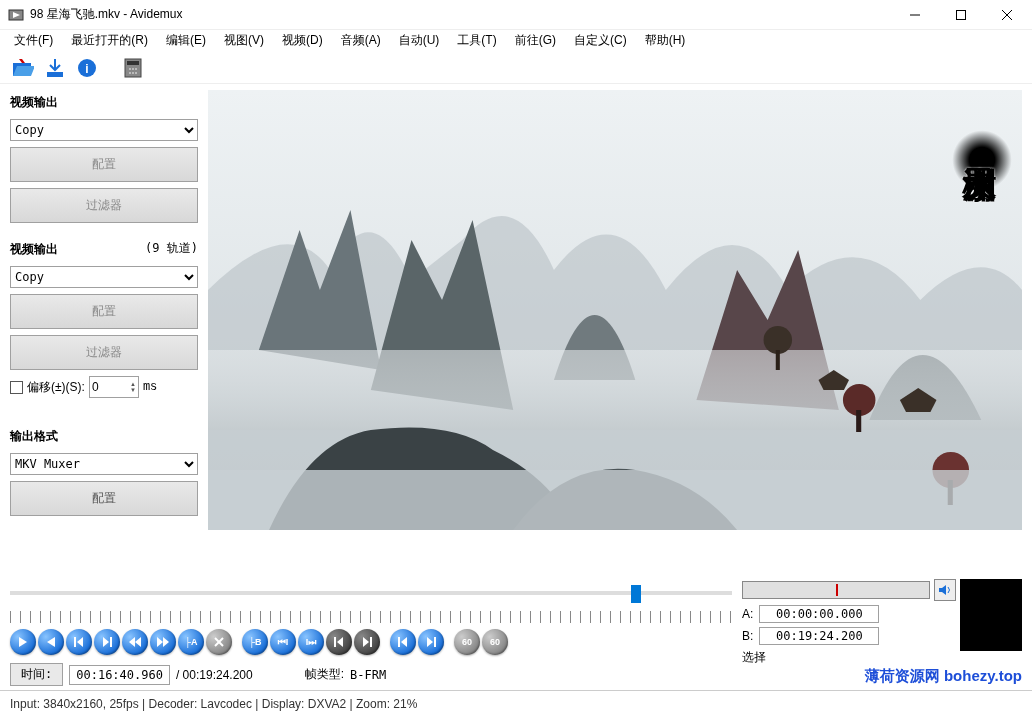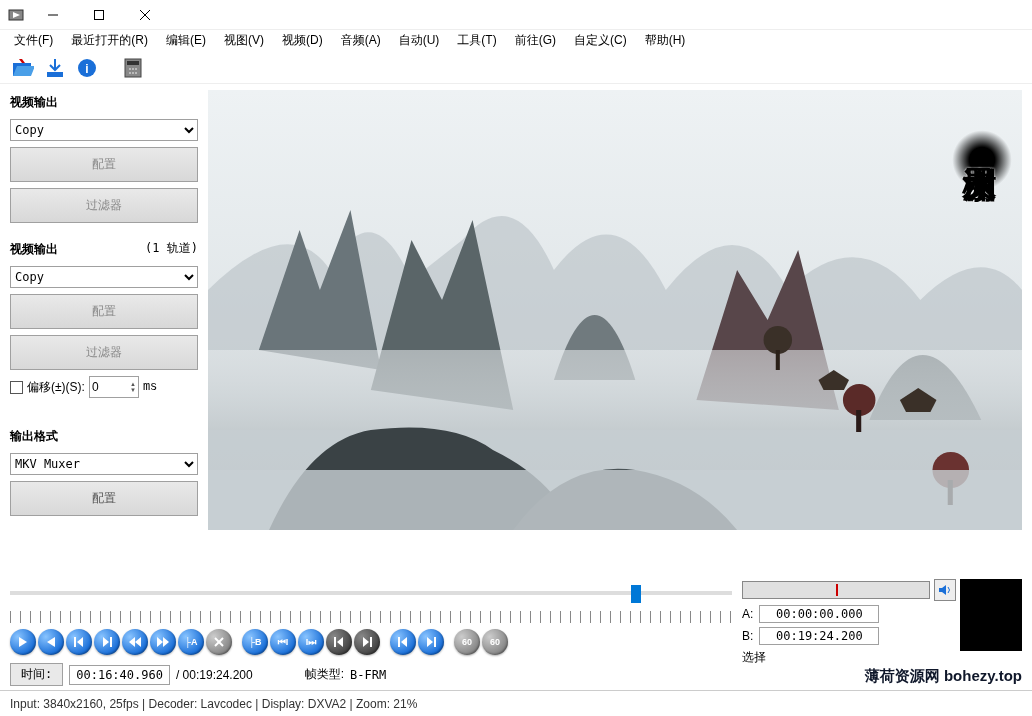--- a/index.html
+++ b/index.html
@@ -42,33 +42,34 @@
 .bottom-right { width:280px; display:flex; gap:4px;}
 .ab-block { flex:1; display:flex; flex-direction:column; gap:4px;}
 .vol-row { display:flex; align-items:center; gap:4px;}
 .vol-track { flex:1; height:18px; border:1px solid #888; position:relative; background:#e0e0e0;}
 .vol-center { position:absolute; left:50%; top:2px; bottom:2px; width:2px; background:#c00;}
 .sound-btn { width:22px; height:22px; border:1px solid #888; display:flex; align-items:center; justify-content:center; background:#eee;}
 .ab-row { display:flex; align-items:center; gap:6px; font-family: "SimSun", monospace;}
 .ab-val { border:1px solid #a0a0a0; padding:1px 8px; font-family:monospace; background:#fff; min-width:120px; text-align:center;}
 .thumbnail { width:62px; height:72px; background:#000; }
 .status { height:26px; border-top:1px solid #ccc; display:flex; align-items:center; padding:0 10px; font-size:12px; color:#333; position:relative;}
-.brand { position:absolute; right:10px; bottom:30px; color:#0f172a; font-weight:bold; font-size:15px; text-shadow:0 0 2px #fff;}
+.brand { position:absolute; right:10px; bottom:30px; color:#1d4ed8; font-weight:bold; font-size:15px; text-shadow:0 0 2px #fff;}
 svg { display:block; }
 </style>
 </head>
 <body>
 
 <div class="titlebar">
   <span class="app-icon">
     <svg width="16" height="16">
         <rect x="1" y="3" width="14" height="10" fill="#888" stroke="#333"></rect>
         <polygon points="5,5 12,8 5,11" fill="#fff"></polygon>
       </svg>
   </span>
+  <span class="title">98 星海飞驰.mkv - Avidemux</span>
   <div class="win-btn">
       <svg width="10" height="10">
         <line x1="0" y1="5" x2="10" y2="5" stroke="#000"></line>
       </svg>
     </div>
   <div class="win-btn">
       <svg width="10" height="10">
         <rect x="0.5" y="0.5" width="9" height="9" fill="none" stroke="#000"></rect>
       </svg>
     </div>
@@ -131,21 +132,21 @@
 
 <div class="main">
   <div class="sidebar">
     <div class="section-label">视频输出</div>
     <select class="combo"><option>Copy</option></select>
     <button class="btn disabled">配置</button>
     <button class="btn disabled">过滤器</button>
 
     <div class="side-row" style="margin-top:8px;">
       <span class="section-label" style="flex:1">视频输出</span>
-      <span style="font-family:'SimSun',monospace;">(1 轨道)</span>
+      <span style="font-family:'SimSun',monospace;">(9 轨道)</span>
     </div>
     <select class="combo"><option>Copy</option></select>
     <button class="btn disabled">配置</button>
     <button class="btn disabled">过滤器</button>
     <div class="side-row">
       <span class="checkbox"></span>
       <span style="font-family:Liberation Sans, sans-serif;">偏移(±)(S):</span>
       <div class="spin">
           <span>0</span>
           <span class="arrows">▲<br>▼</span>

